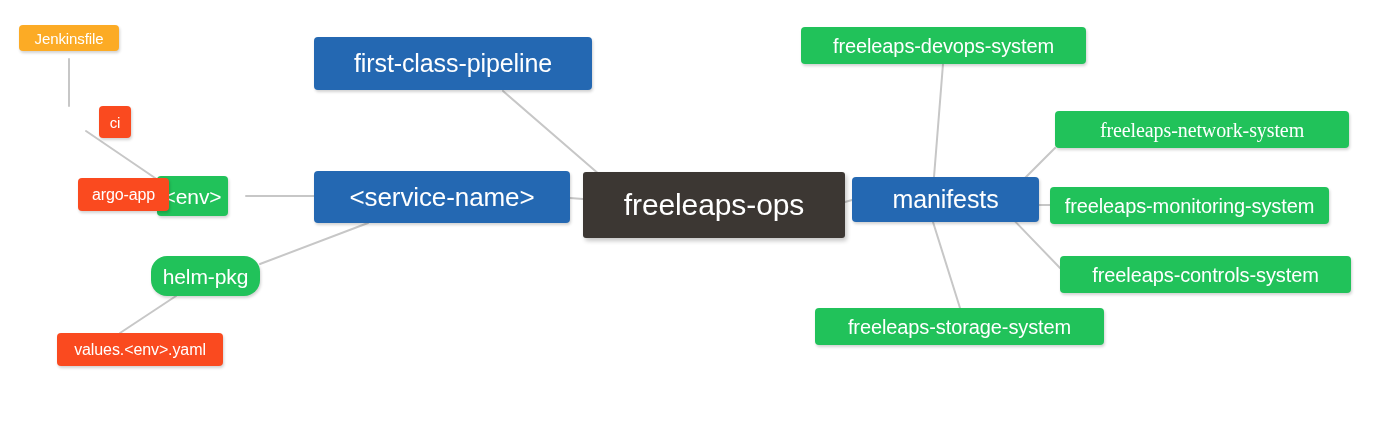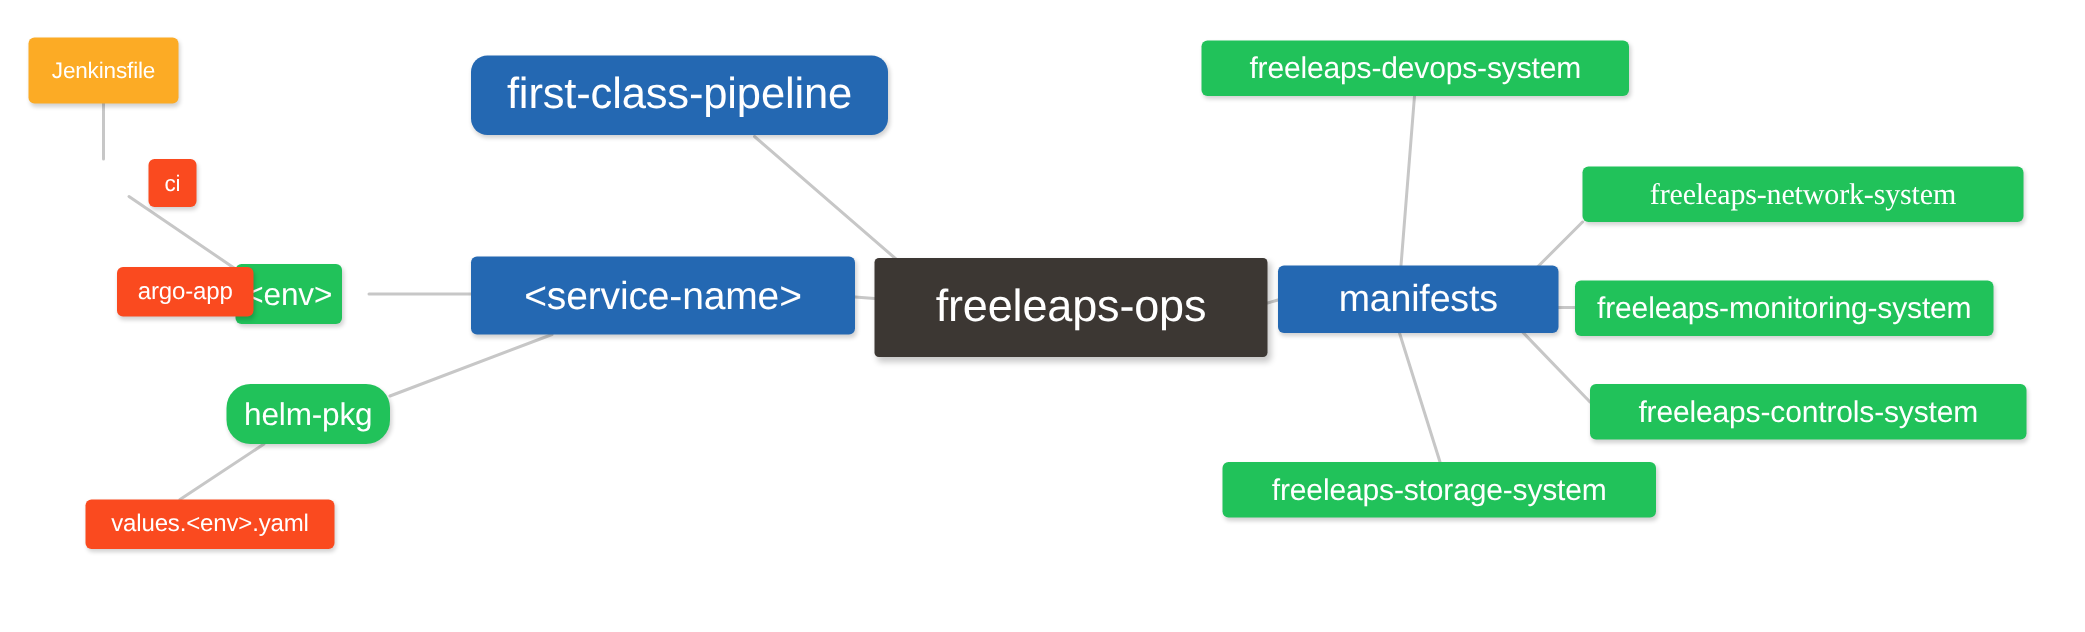--- a/index.html
+++ b/index.html
@@ -67,36 +67,36 @@
       <line x1="934" y1="177" x2="943" y2="64" stroke="#c7c7c7" stroke-width="2" stroke-linecap="round"></line>
       <line x1="1007" y1="196" x2="1055" y2="148" stroke="#c7c7c7" stroke-width="2" stroke-linecap="round"></line>
       <line x1="1007" y1="205" x2="1050" y2="205" stroke="#c7c7c7" stroke-width="2" stroke-linecap="round"></line>
       <line x1="1007" y1="213" x2="1060" y2="268" stroke="#c7c7c7" stroke-width="2" stroke-linecap="round"></line>
       <line x1="933" y1="222" x2="960" y2="308" stroke="#c7c7c7" stroke-width="2" stroke-linecap="round"></line>
     </svg>
   <div id="node-layer">
       <div class="node root" style="left: 583px; top: 172px; width: 262px; height: 66px; font-size: 30px;">
         <span>freeleaps-ops</span>
       </div>
-      <div class="node blue" style="left: 314px; top: 37px; width: 278px; height: 53px; font-size: 29px; border-radius: 11px;">
+      <div class="node blue" style="left: 314px; top: 37px; width: 278px; height: 53px; font-size: 25px;">
         <span>first-class-pipeline</span>
       </div>
       <div class="node blue" style="left: 314px; top: 171px; width: 256px; height: 52px; font-size: 26px;">
         <span>&lt;service-name&gt;</span>
       </div>
       <div class="node blue" style="left: 852px; top: 177px; width: 187px; height: 45px; font-size: 25px;">
         <span>manifests</span>
       </div>
       <div class="node green" style="left: 157px; top: 176px; width: 71px; height: 40px; font-size: 21px;">
         <span>&lt;env&gt;</span>
       </div>
       <div class="node green" style="left: 151px; top: 256px; width: 109px; height: 40px; font-size: 21px; border-radius: 16px;">
         <span>helm-pkg</span>
       </div>
-      <div class="node orange" style="left: 19px; top: 25px; width: 100px; height: 44px; font-size: 15px;">
+      <div class="node orange" style="left: 19px; top: 25px; width: 100px; height: 26px; font-size: 15px;">
         <span>Jenkinsfile</span>
       </div>
       <div class="node red" style="left: 53px; top: 106px; width: 32px; height: 32px; font-size: 15px;">
         <span>ci</span>
       </div>
       <div class="node red" style="left: 32px; top: 178px; width: 91px; height: 33px; font-size: 16px;">
         <span>argo-app</span>
       </div>
       <div class="node red" style="left: 11px; top: 333px; width: 166px; height: 33px; font-size: 16px;">
         <span>values.&lt;env&gt;.yaml</span>

